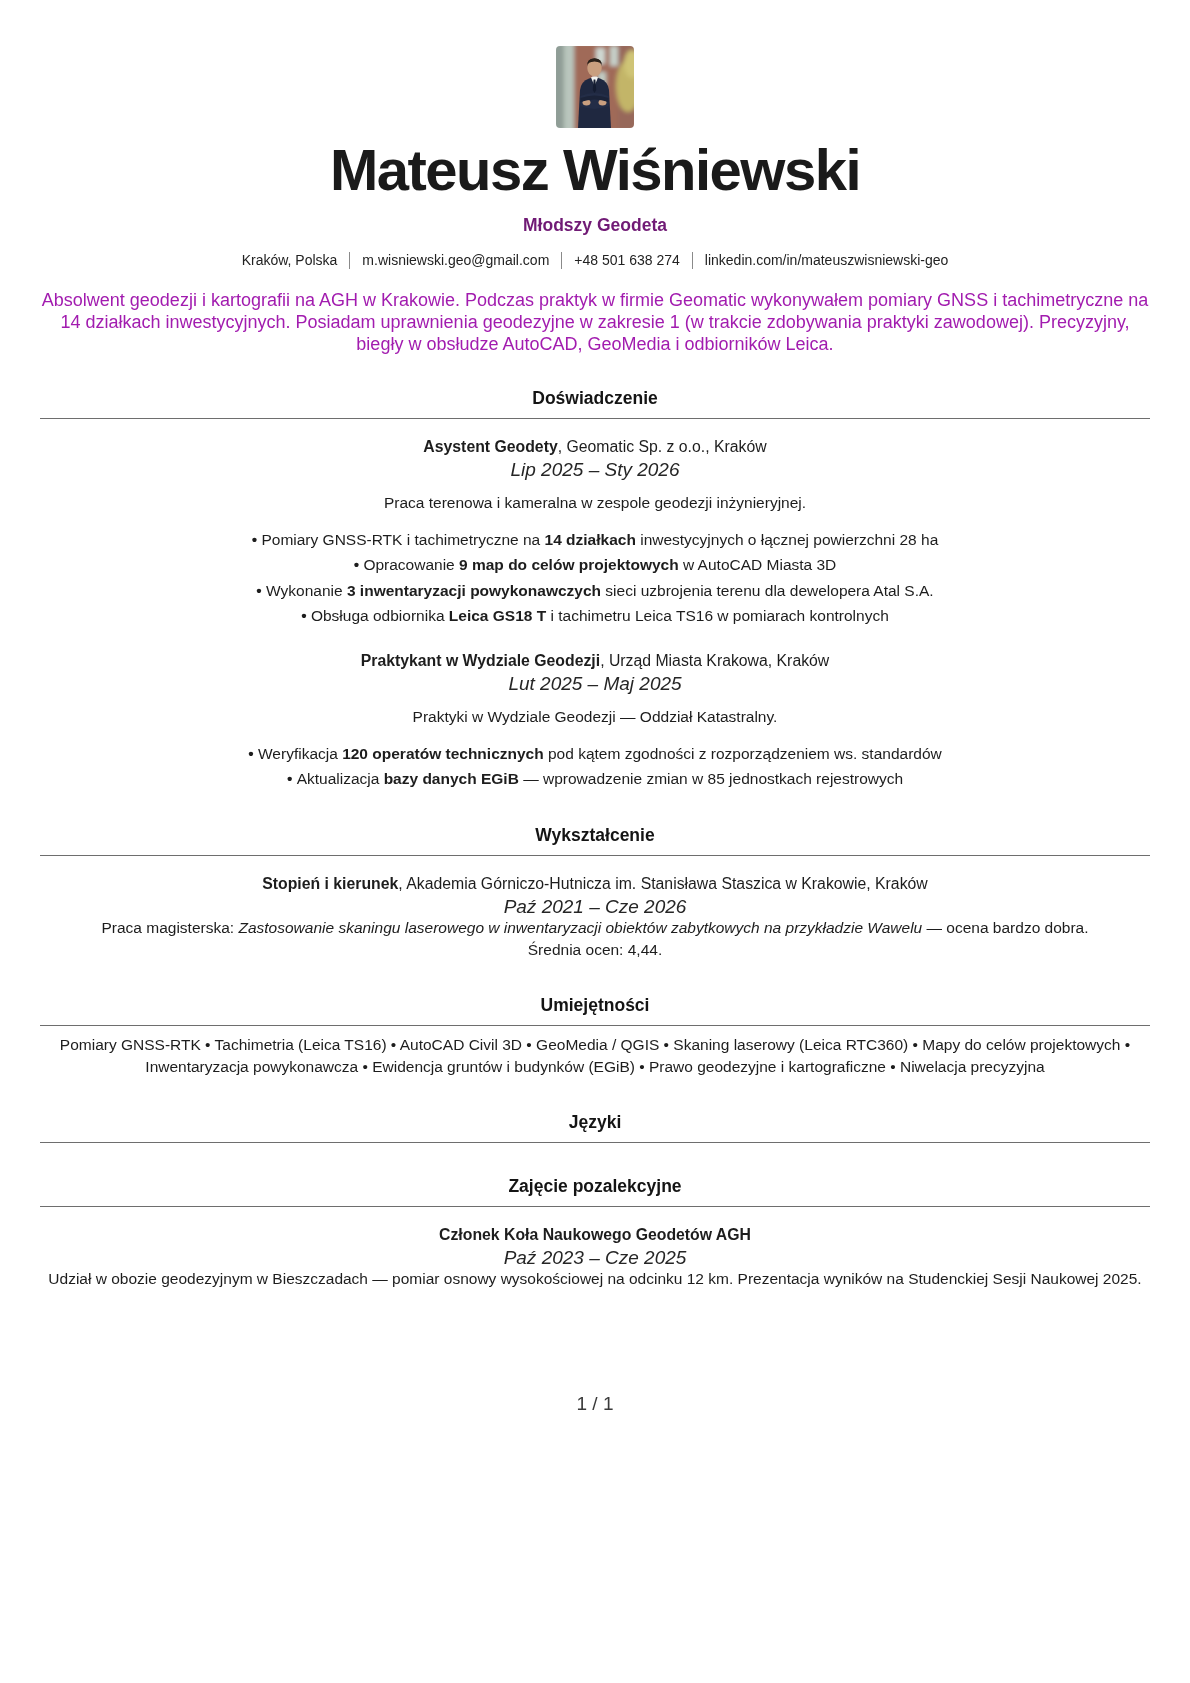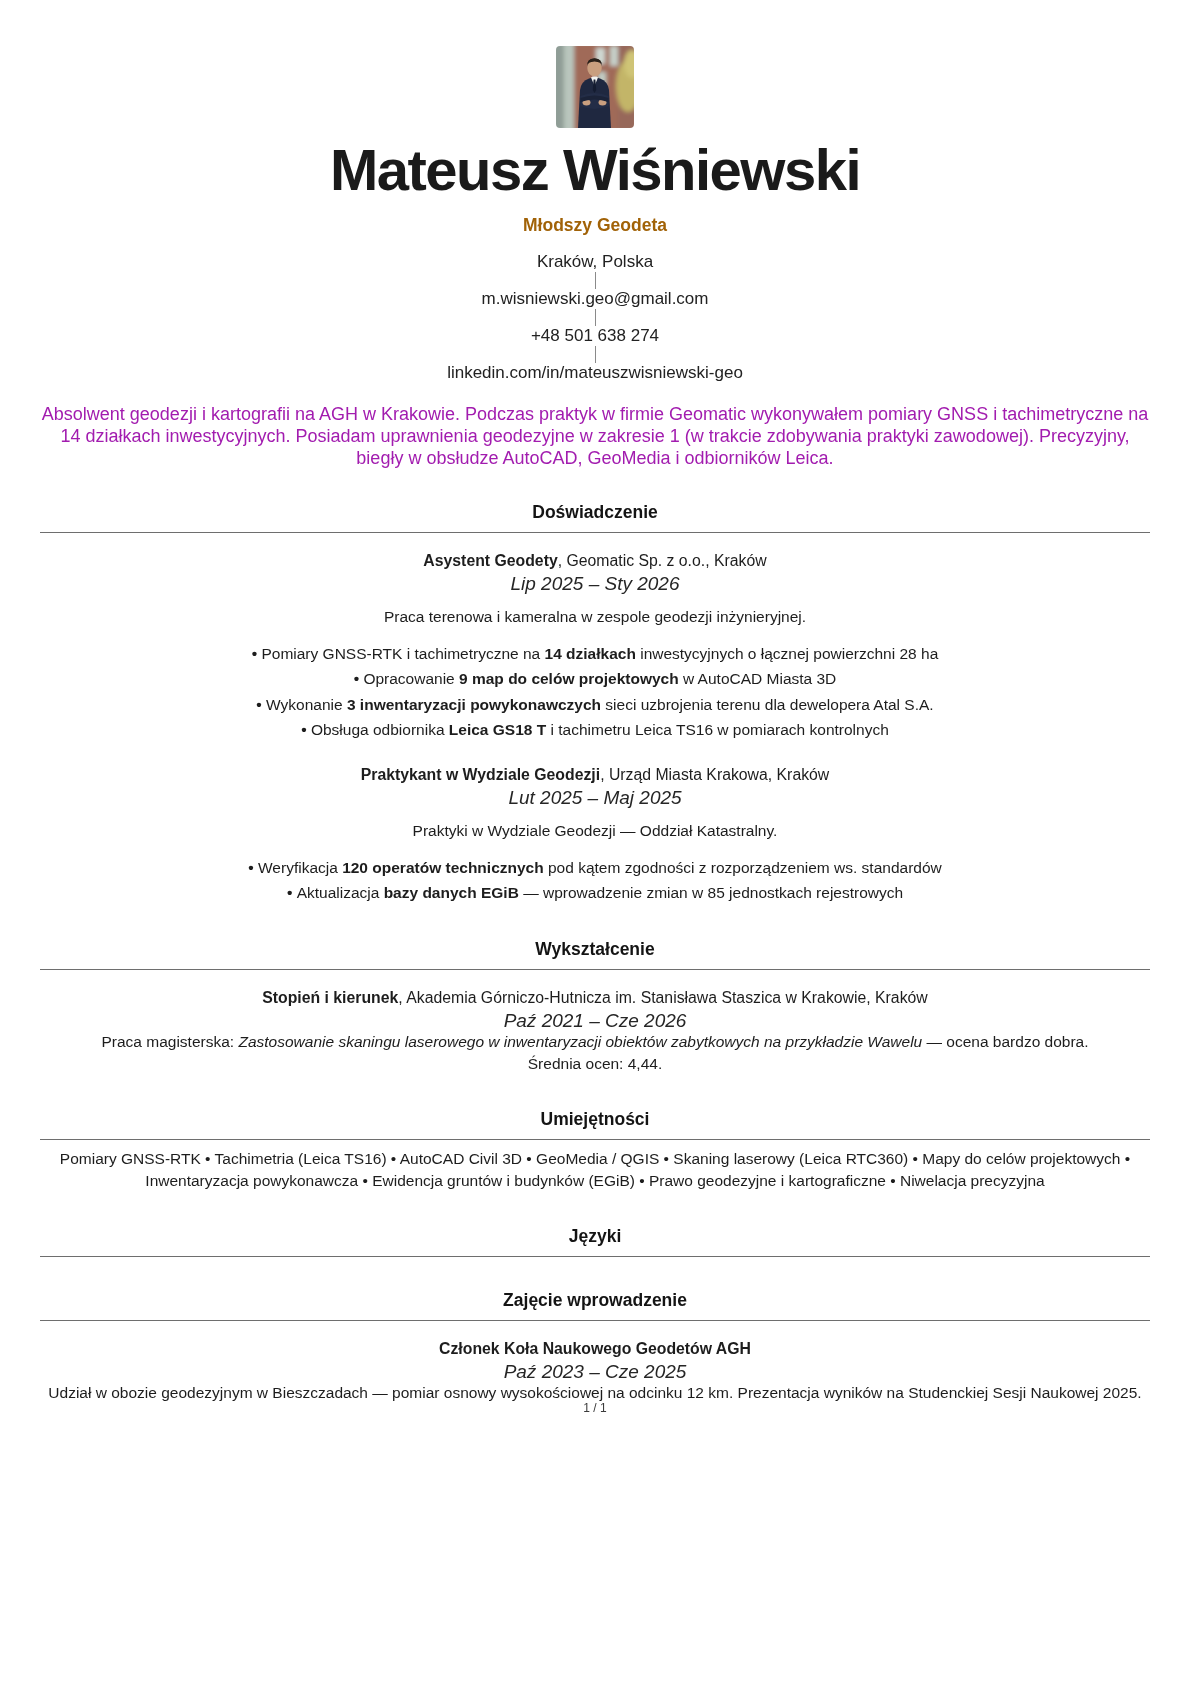--- a/index.html
+++ b/index.html
@@ -14,25 +14,25 @@
   .photo {
     width:78px; height:82px; margin:0 auto 12px auto; border-radius:4px;
     overflow:hidden; display:block;
   }
   .photo svg { display:block; width:78px; height:82px; }
 
   h1.name {
     font-size:58px; font-weight:bold; letter-spacing:-1.5px;
     color:#1a1a1a; margin:2px 0 14px 0; line-height:1.05;
   }
-  .role-subtitle { font-size:17.5px; font-weight:bold; color:#a16207; margin-bottom:16px; }
+  .role-subtitle { font-size:17.5px; font-weight:bold; color:#701a75; margin-bottom:16px; }
 
   .contact-bar {
-    font-size:17px; color:#222; display:flex; justify-content:center;
-    align-items:center; margin-bottom:20px;flex-direction:column;
+    font-size:14px; color:#222; display:flex; justify-content:center;
+    align-items:center; margin-bottom:20px;
   }
   .contact-sep {
     display:inline-block; width:0; height:17px; border-left:1px solid #8a8a8a;
     margin:0 12px;
   }
 
   .summary {
     font-size:18px; line-height:22px; color:#a21caf;
     max-width:1110px; margin:16px auto;
   }
@@ -52,21 +52,21 @@
     font-size:15.5px; line-height:25.5px; color:#1d1d1d; text-align:center;
   }
   ul.bullets li::before { content:"• "; font-weight:bold; }
 
   .para { font-size:15.5px; line-height:22.5px; color:#1d1d1d; max-width:1112px; margin:0 auto; }
   .para i { font-style:italic; }
   .mt16 { margin-top:8px; }
 
   .page-footer {
     position:absolute; bottom:36px; left:0; right:0; text-align:center;
-    font-size:12px; color:#3a3a3a;
+    font-size:19px; color:#3a3a3a;
   }
 </style>
 </head>
 <body>
 
 <div class="page">
   <div class="content">
 
     <div class="photo">
       <svg viewBox="0 0 78 82" xmlns="http://www.w3.org/2000/svg">
@@ -165,21 +165,21 @@
       <hr class="section-rule">
       <p class="para mt16">Pomiary GNSS-RTK • Tachimetria (Leica TS16) • AutoCAD Civil 3D • GeoMedia / QGIS • Skaning laserowy (Leica RTC360) • Mapy do celów projektowych • Inwentaryzacja powykonawcza • Ewidencja gruntów i budynków (EGiB) • Prawo geodezyjne i kartograficzne • Niwelacja precyzyjna</p>
     </div>
 
     <div class="section">
       <div class="section-title">Języki</div>
       <hr class="section-rule">
     </div>
 
     <div class="section">
-      <div class="section-title">Zajęcie wprowadzenie</div>
+      <div class="section-title">Zajęcie pozalekcyjne</div>
       <hr class="section-rule">
       <div class="entry">
         <div class="entry-heading">
           <b>Członek Koła Naukowego Geodetów AGH</b>
         </div>
         <div class="entry-dates">Paź 2023 – Cze 2025</div>
         <p class="para">Udział w obozie geodezyjnym w Bieszczadach — pomiar osnowy wysokościowej na odcinku 12 km. Prezentacja wyników na Studenckiej Sesji Naukowej 2025.</p>
       </div>
     </div>
 

